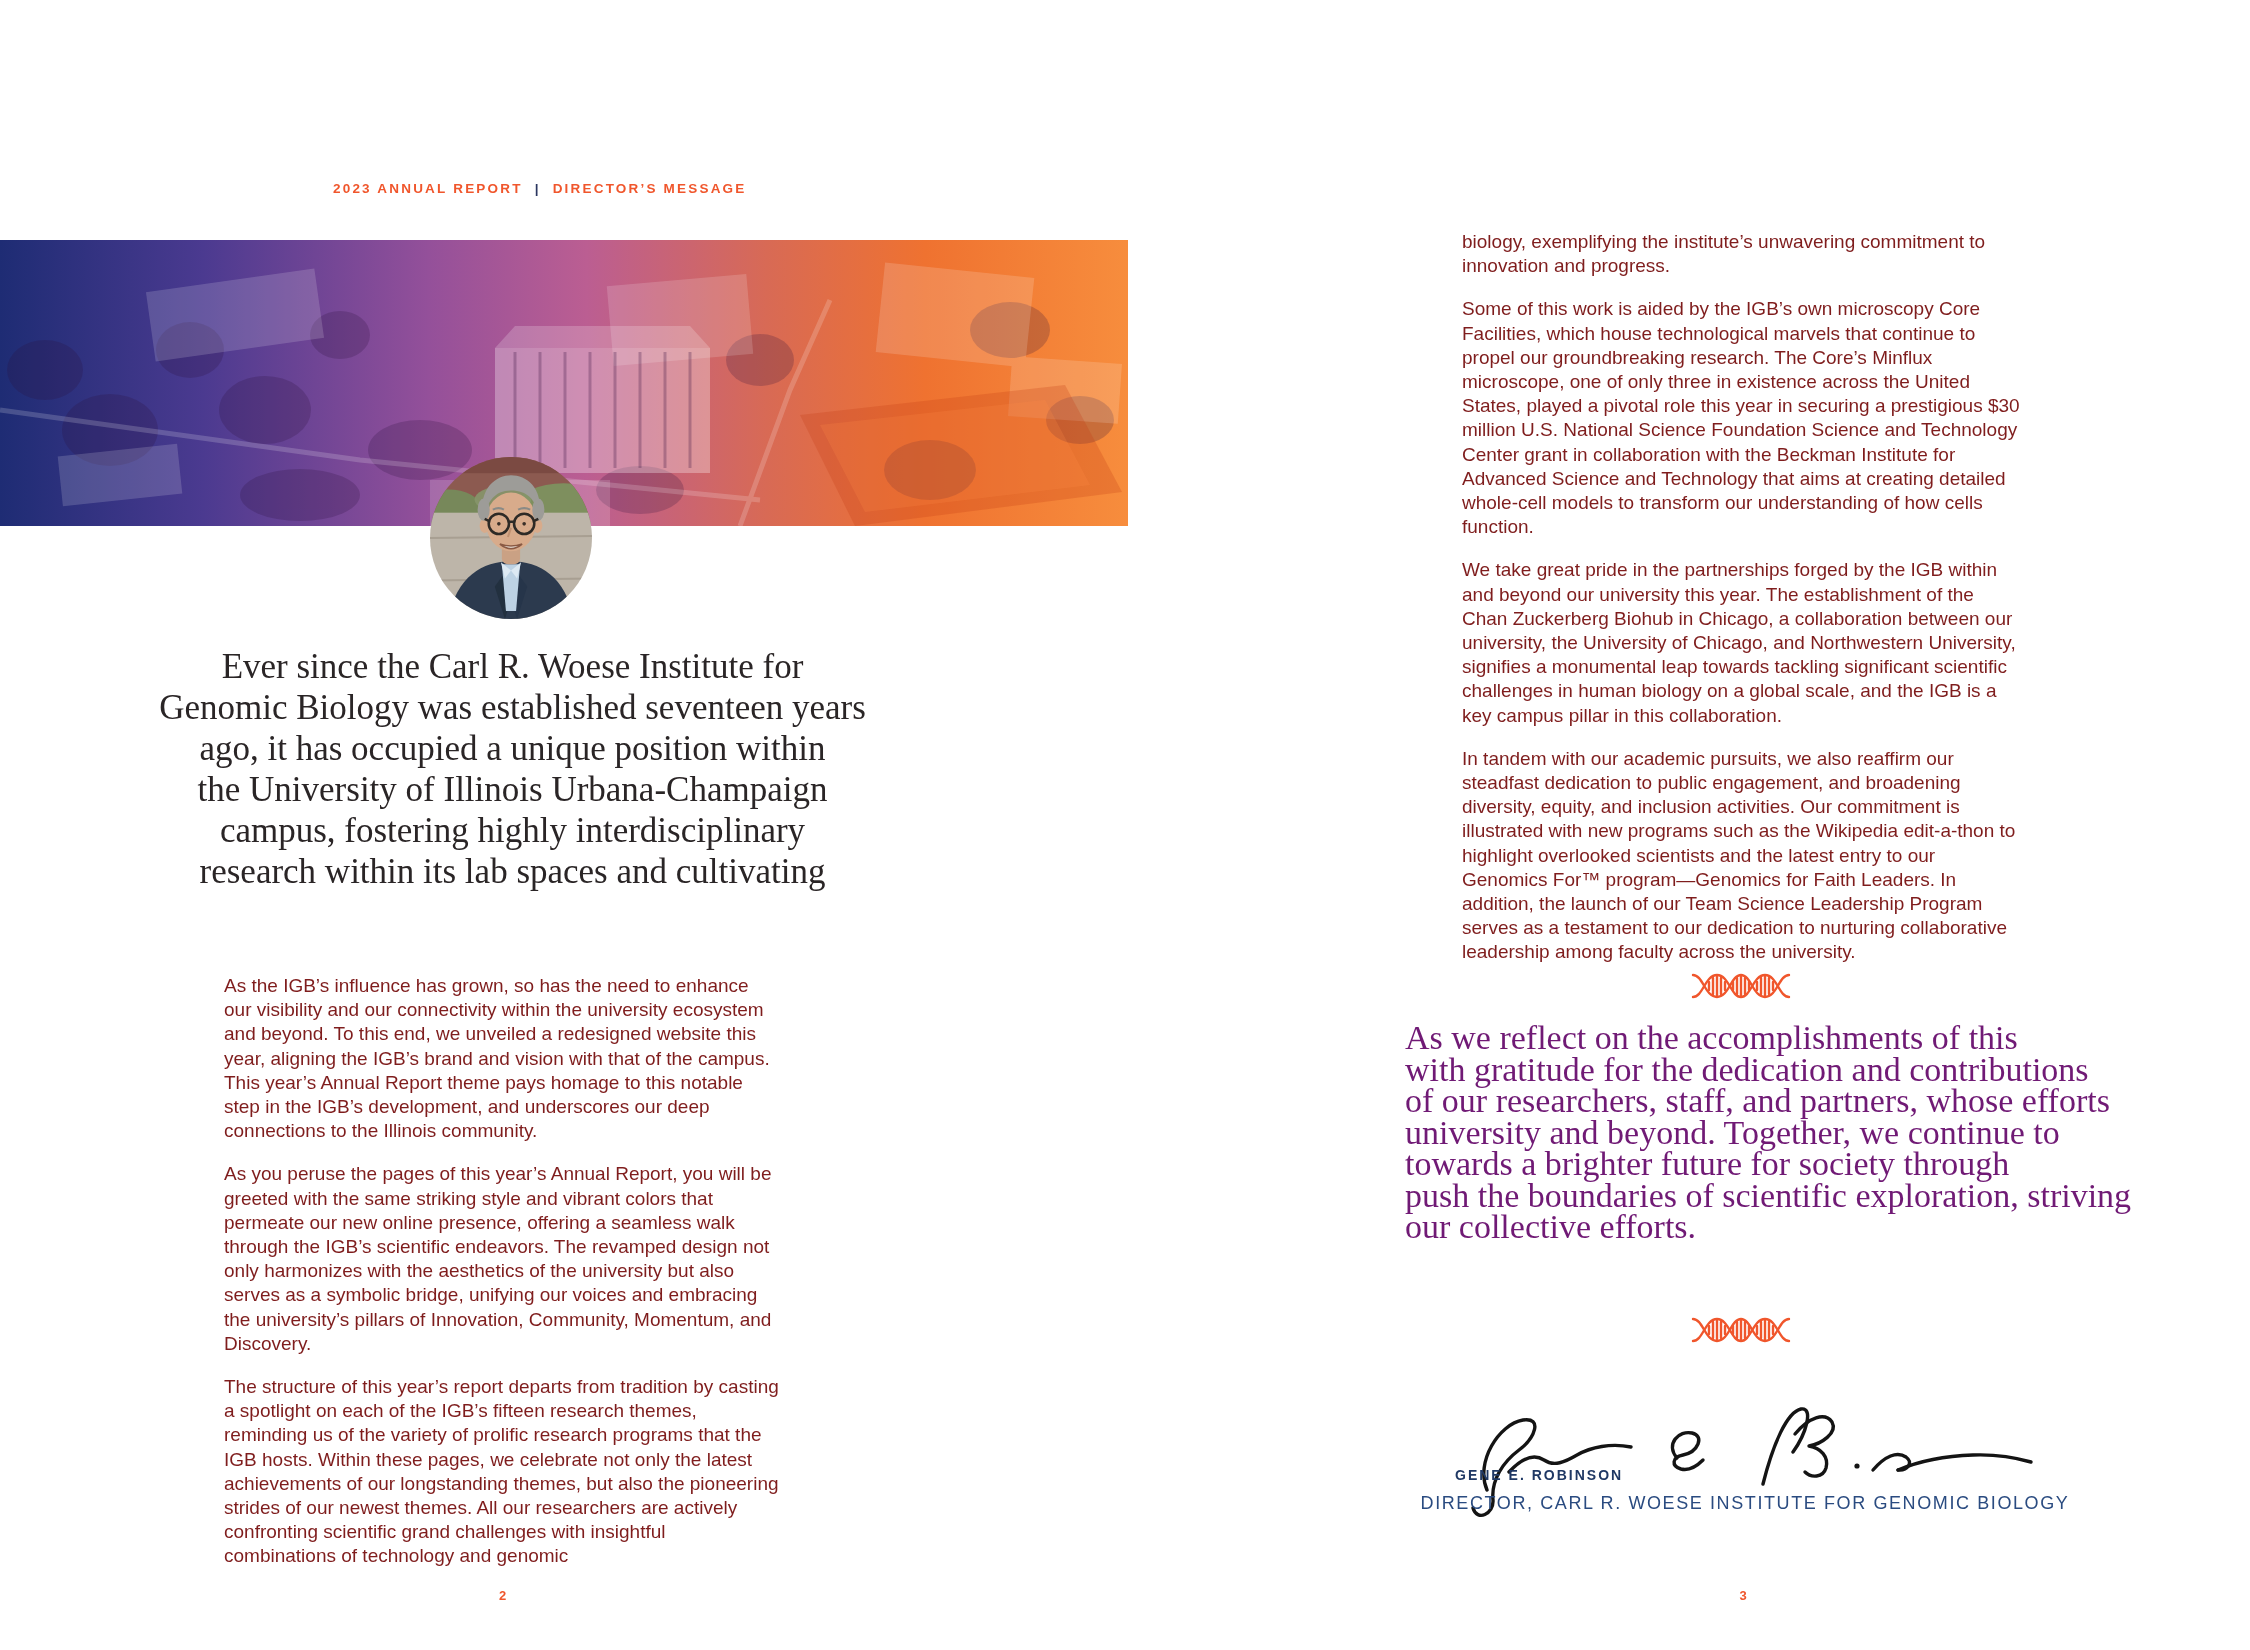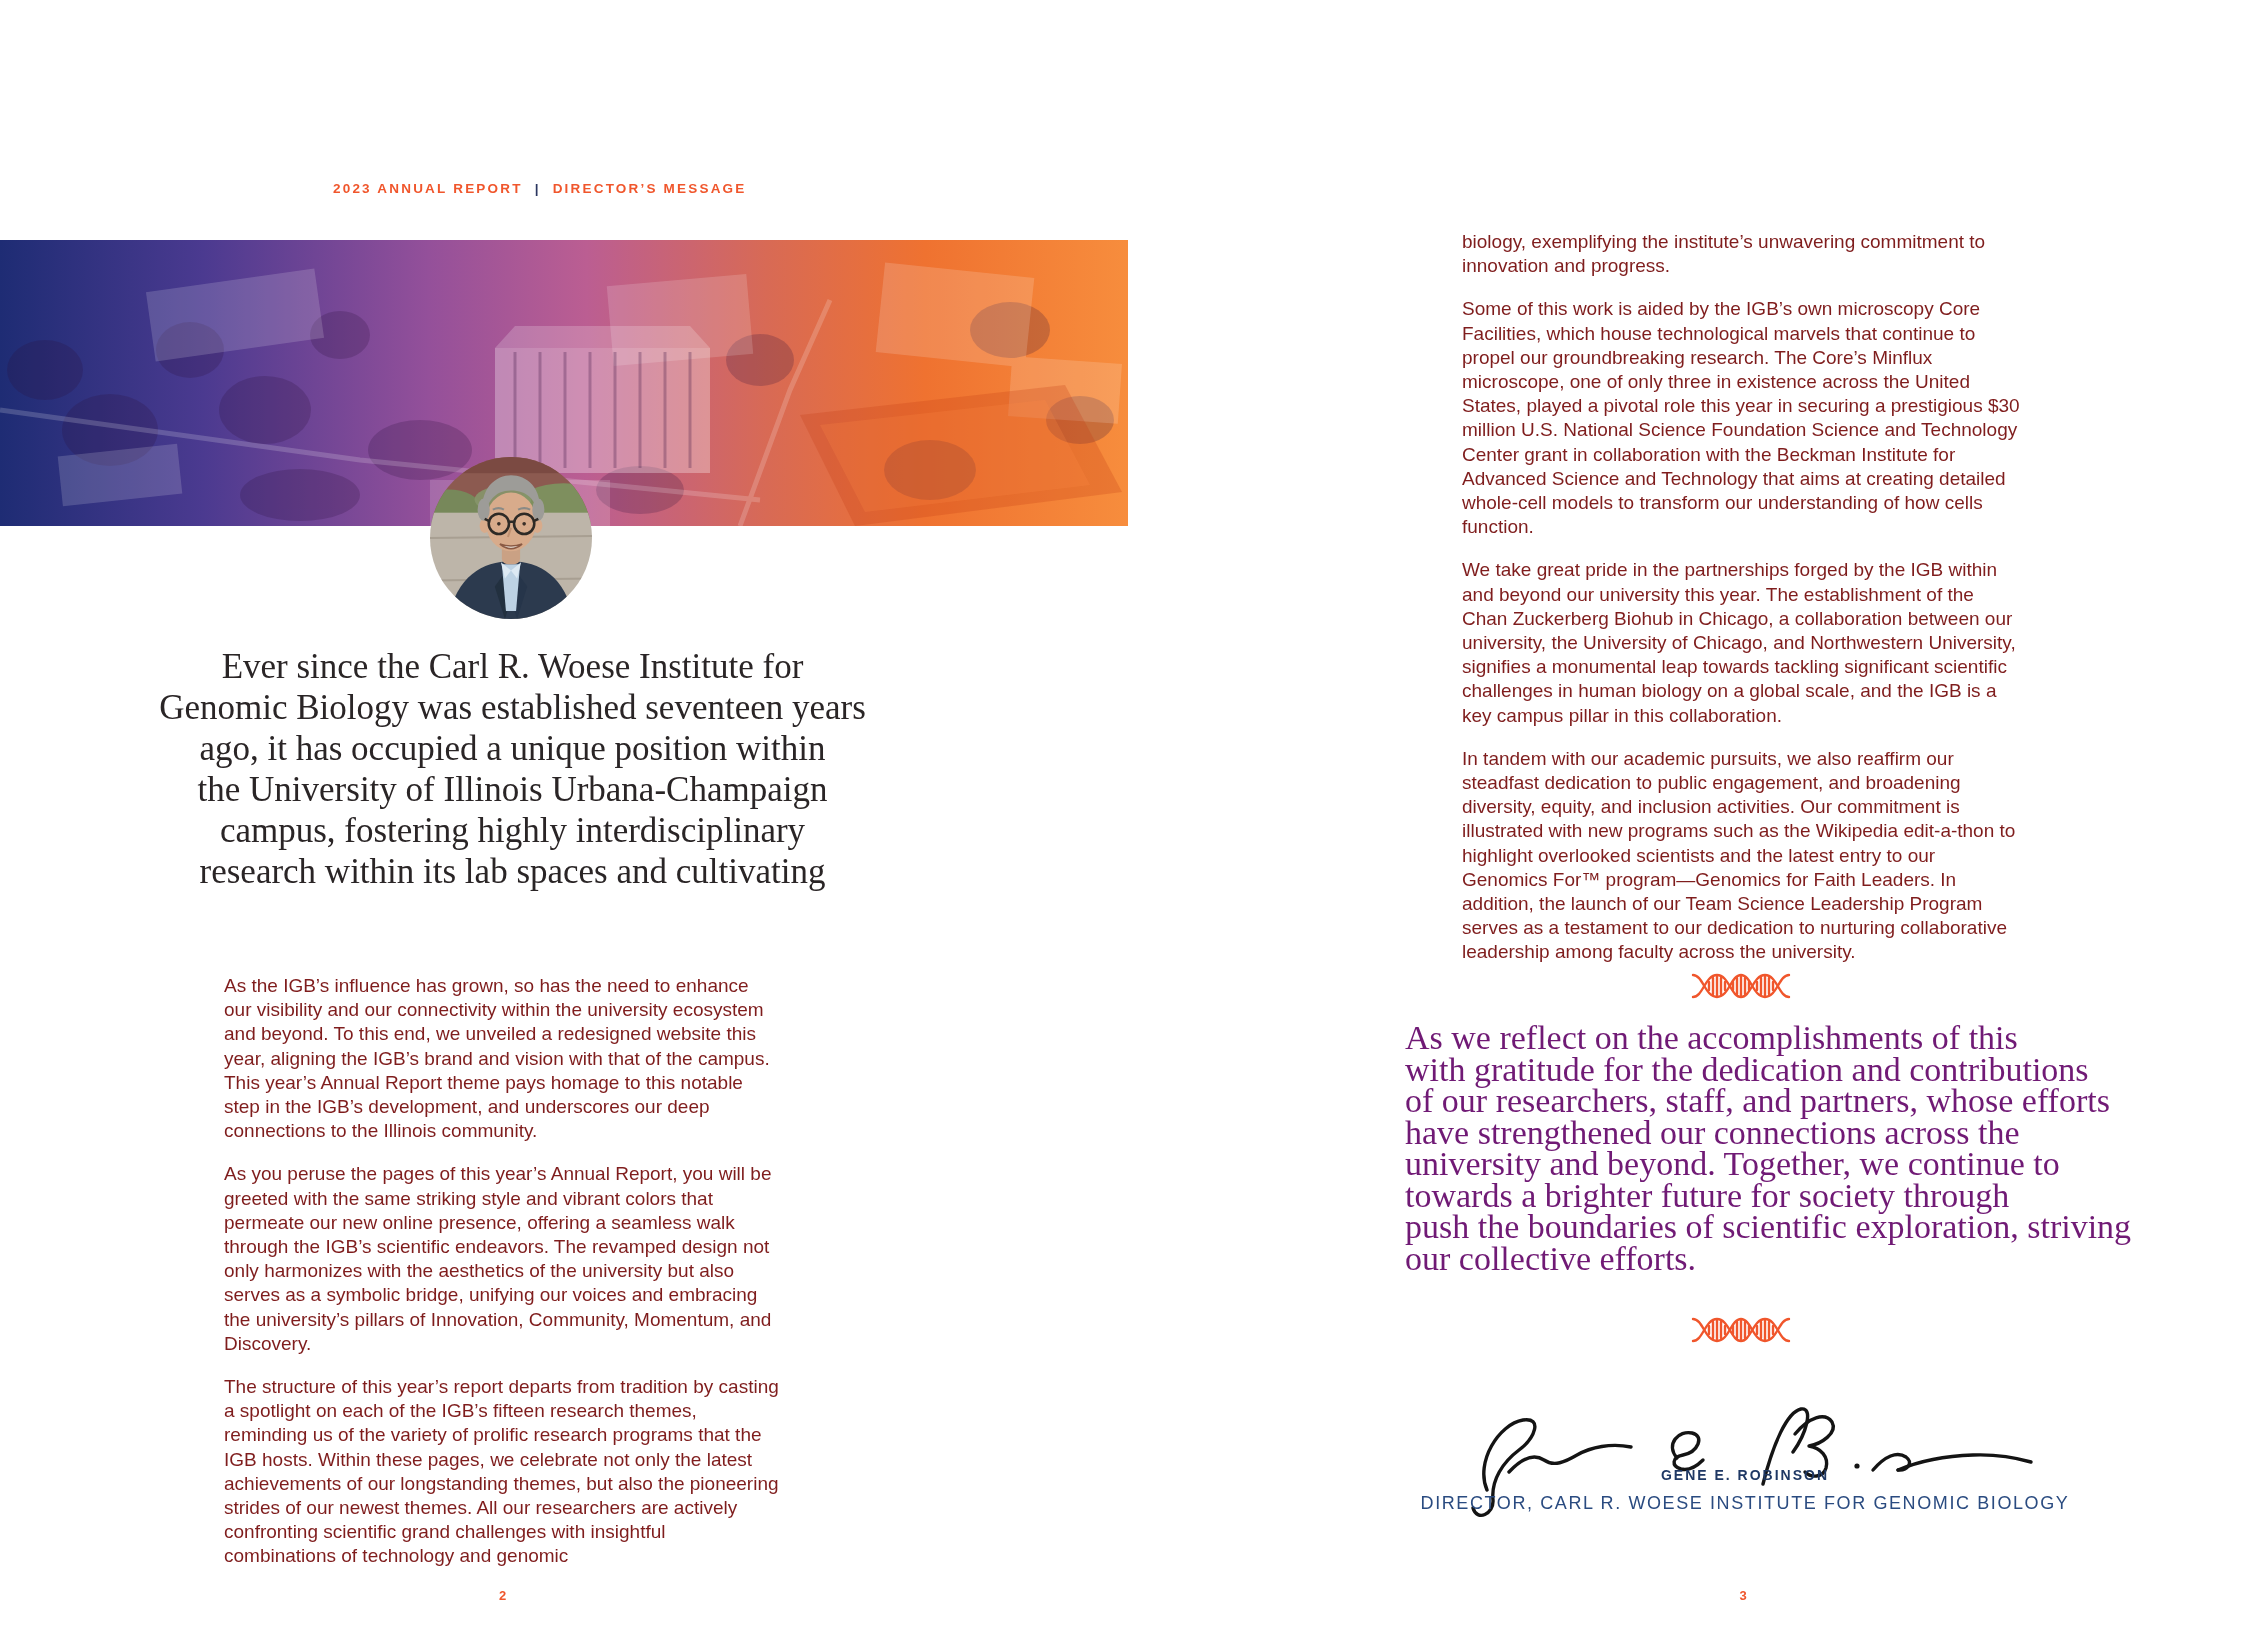--- a/index.html
+++ b/index.html
@@ -52,21 +52,21 @@
     position:absolute;left:1405px;top:1022px;width:680px;
     font-family:"Liberation Serif",serif;
     font-size:34px;line-height:31.5px;color:#701a75;
     text-align:left;
   }
   .right-quote div{white-space:nowrap;}
   
   .signature{position:absolute;left:1465px;top:1372px;width:570px;height:150px;}
   .sig-name{
     position:absolute;left:1455px;top:1467px;width:580px;
-    text-align:center;font-size:14px;font-weight:bold;
+    text-align:left;font-size:14px;font-weight:bold;
     letter-spacing:2px;color:#1F3864;white-space:nowrap;
   }
   .sig-title{
     position:absolute;left:1405px;top:1493px;width:680px;
     text-align:center;font-size:18px;letter-spacing:1.6px;
     color:#2A4B80;white-space:nowrap;
   }
   
   .pagenum{
     position:absolute;top:1588px;text-align:center;
@@ -237,21 +237,20 @@
           <line x1="78" y1="6" x2="78" y2="22"></line>
           <line x1="82" y1="10" x2="82" y2="18"></line>
       </g>
     </svg>
   </div>
 
   <div class="right-quote">
     <div>As we reflect on the accomplishments of this</div>
     <div>with gratitude for the dedication and contributions</div>
     <div>of our researchers, staff, and partners, whose efforts</div>
-    <div>have strengthened our connections across the</div>
     <div>university and beyond. Together, we continue to</div>
     <div>towards a brighter future for society through</div>
     <div>push the boundaries of scientific exploration, striving</div>
     <div>our collective efforts.</div>
   </div>
 
   <div class="dna dna-2">
     <svg viewBox="0 0 100 28">
       <g fill="none" stroke="#F0562C" stroke-width="2.4" stroke-linecap="round">
         <path d="M2,3 C12,3 14,25 26,25 C38,25 40,3 50,3 C60,3 62,25 74,25 C86,25 88,3 98,3"></path>

